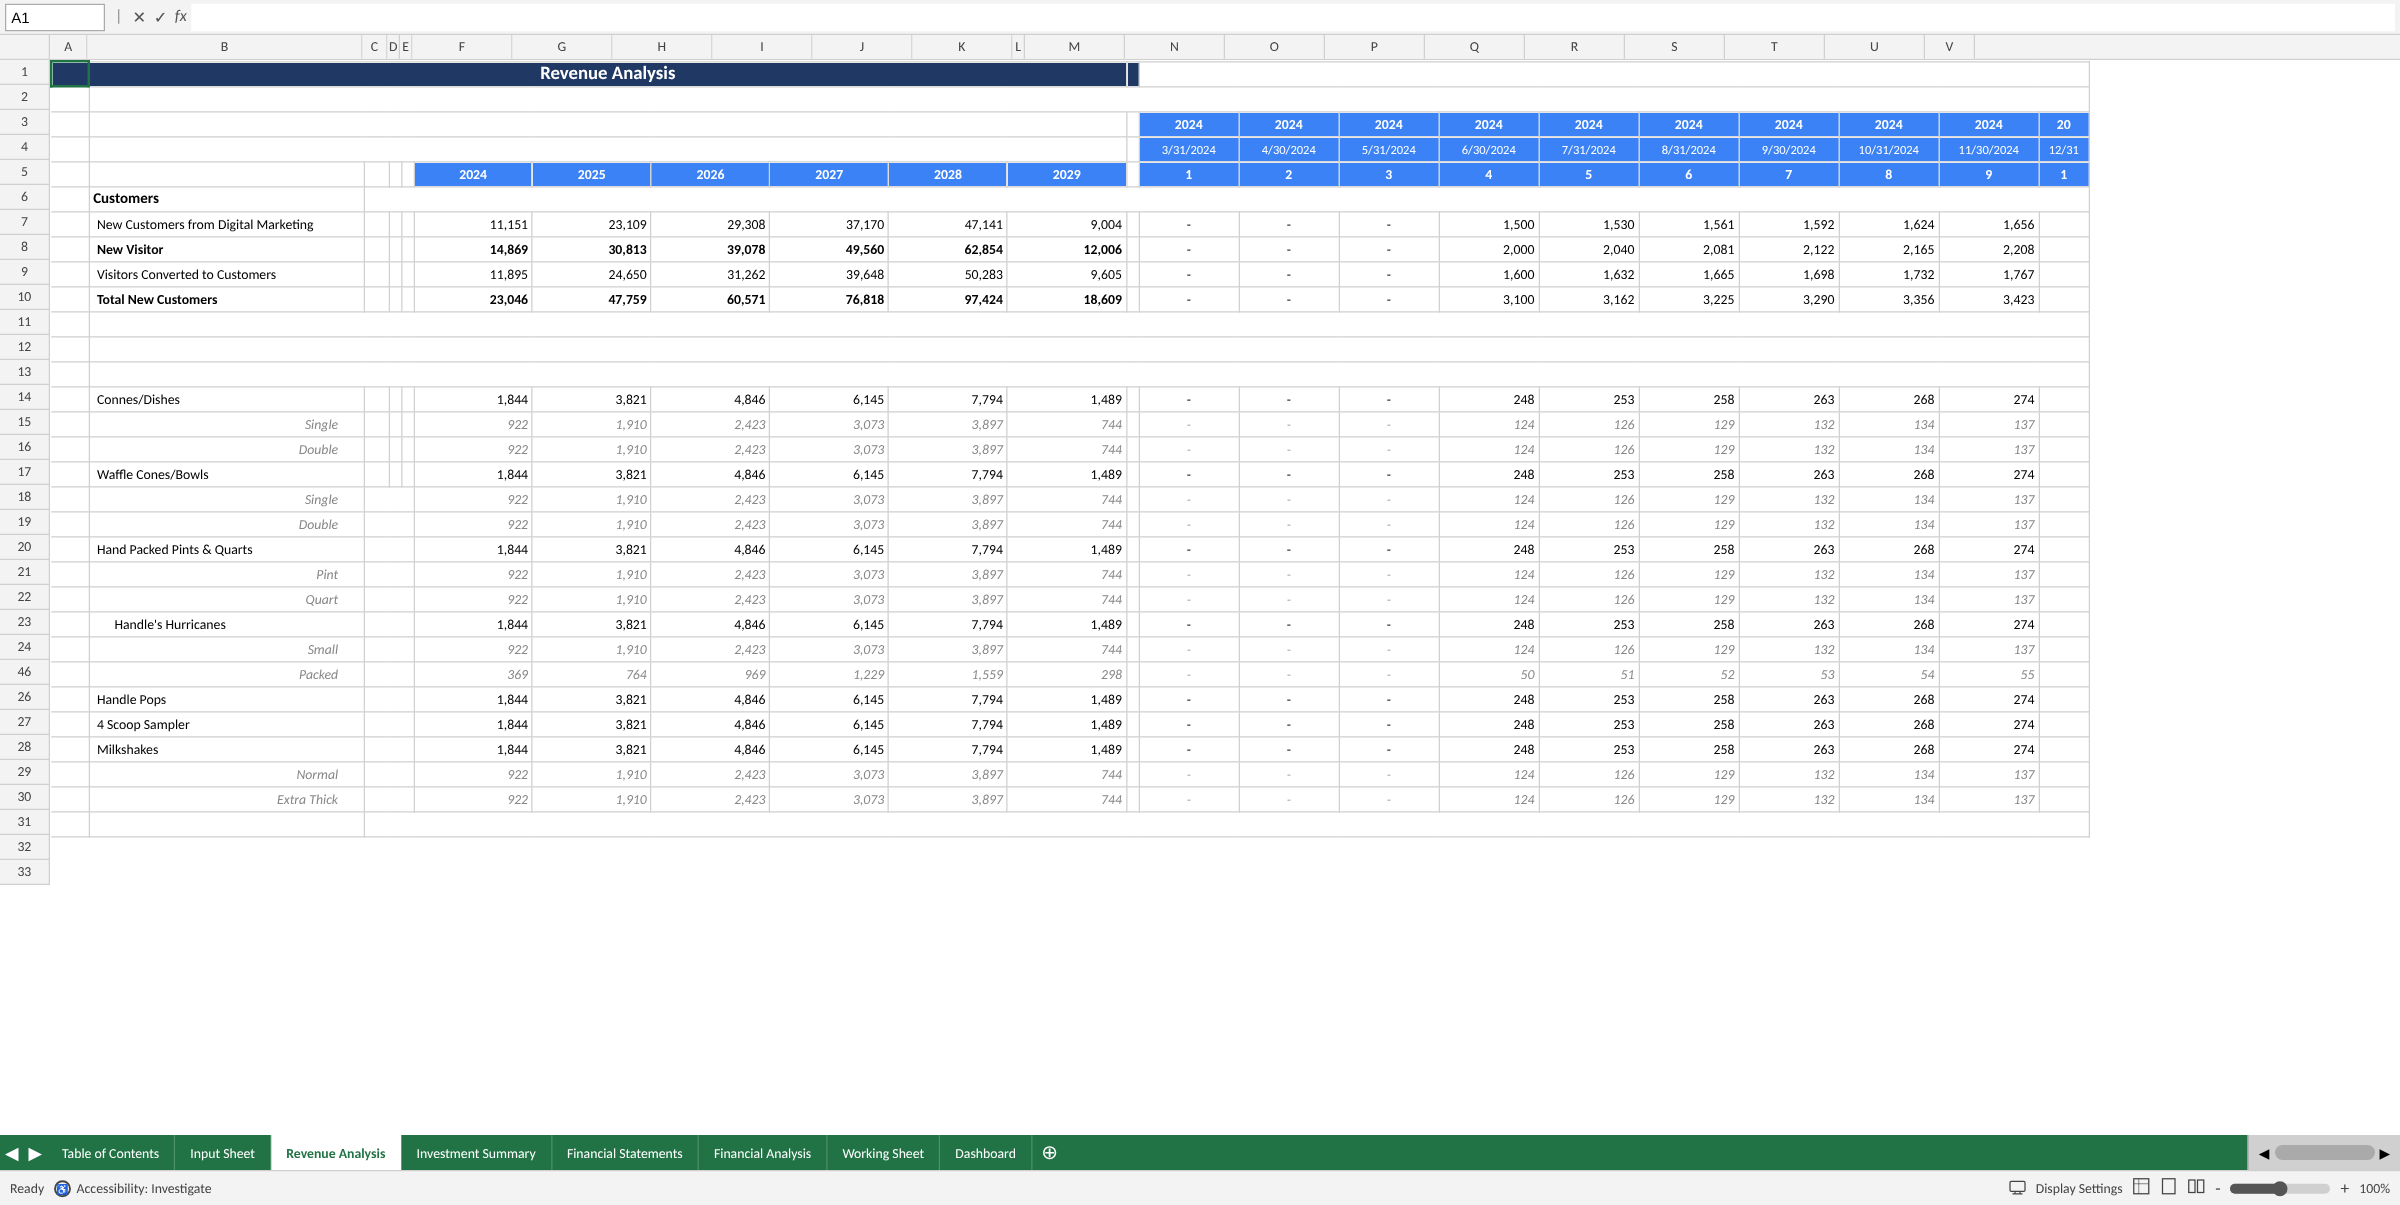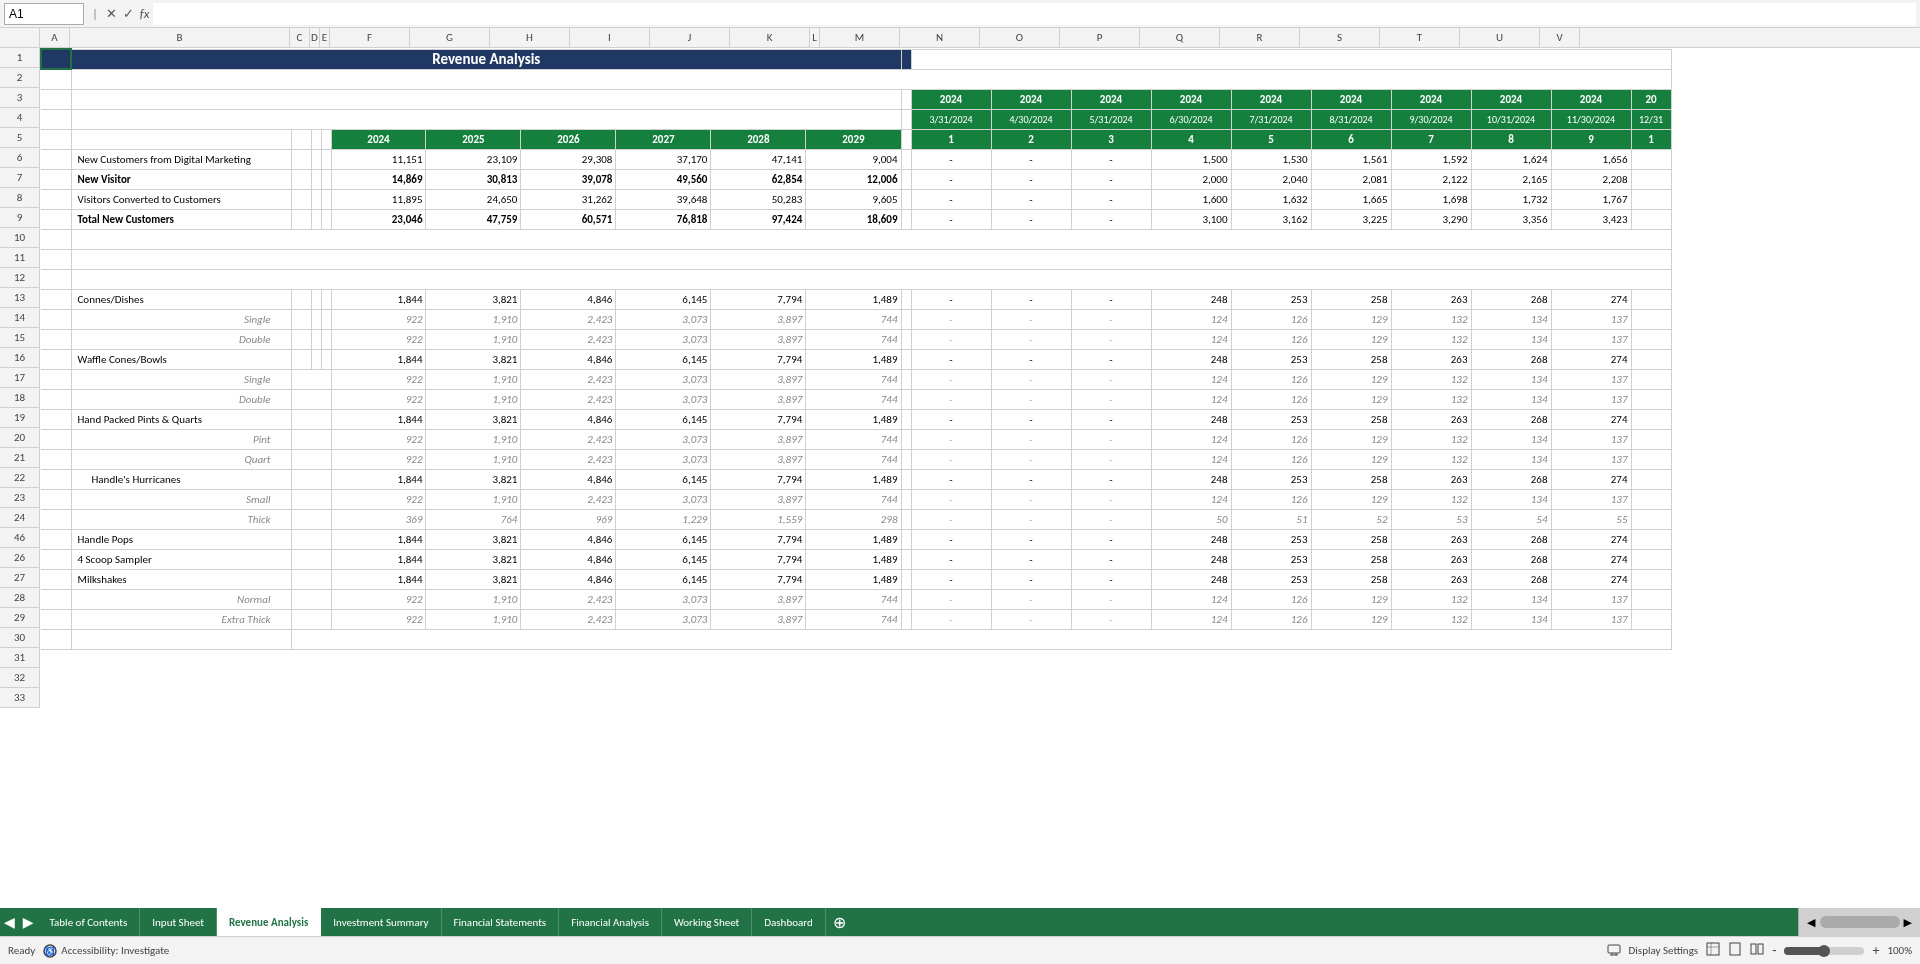--- a/index.html
+++ b/index.html
@@ -81,21 +81,21 @@
       border-bottom: 1px solid #d0d0d0;
       padding: 0 3px;
       font-size: 11px;
       white-space: nowrap;
       overflow: hidden;
       vertical-align: middle;
     }
 
     
     .hdr-blue {
-      background: #15803d;
+      background: #3b82f6;
       color: white;
       font-weight: bold;
       text-align: center;
     }
 
     .bold { font-weight: bold; }
     .text-center { text-align: center; }
     .text-right { text-align: right; }
 
     .title-cell {
@@ -320,20 +320,25 @@
         <td class="hdr-blue text-center">3</td>
         <td class="hdr-blue text-center">4</td>
         <td class="hdr-blue text-center">5</td>
         <td class="hdr-blue text-center">6</td>
         <td class="hdr-blue text-center">7</td>
         <td class="hdr-blue text-center">8</td>
         <td class="hdr-blue text-center">9</td>
         <td class="hdr-blue text-center">1</td>
       </tr>
 
+      <tr>
+        <td></td>
+        <td class="bold" style="font-size:12px;">Customers</td>
+        <td colspan="20"></td>
+      </tr>
 
       <tr>
         <td></td>
         <td style="padding-left:6px;">New Customers from Digital Marketing</td>
         <td></td>
         <td></td>
         <td></td>
         <td class="text-right">11,151</td>
         <td class="text-right">23,109</td>
         <td class="text-right">29,308</td>
@@ -701,21 +706,21 @@
         <td class="text-right gray-val">129</td>
         <td class="text-right gray-val">132</td>
         <td class="text-right gray-val">134</td>
         <td class="text-right gray-val">137</td>
         <td></td>
       </tr>
 
 
       <tr>
         <td></td>
-        <td class="gray-val" style="text-align:right; padding-right:20px;">Thick</td>
+        <td class="gray-val" style="text-align:right; padding-right:20px;">Packed</td>
         <td colspan="3"></td>
         <td class="text-right gray-val">369</td>
         <td class="text-right gray-val">764</td>
         <td class="text-right gray-val">969</td>
         <td class="text-right gray-val">1,229</td>
         <td class="text-right gray-val">1,559</td>
         <td class="text-right gray-val">298</td>
         <td></td>
         <td class="text-center gray-val">-</td>
         <td class="text-center gray-val">-</td>

